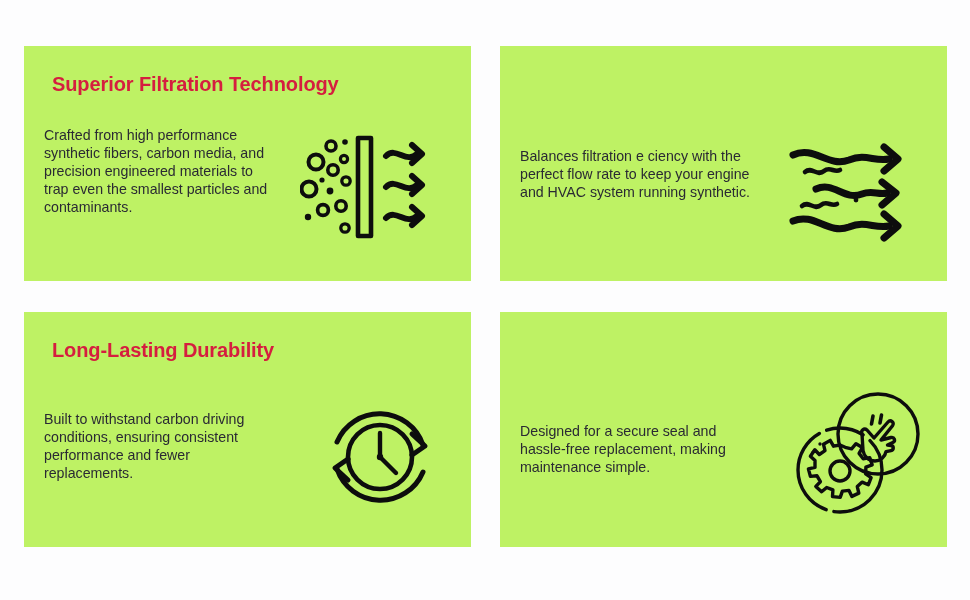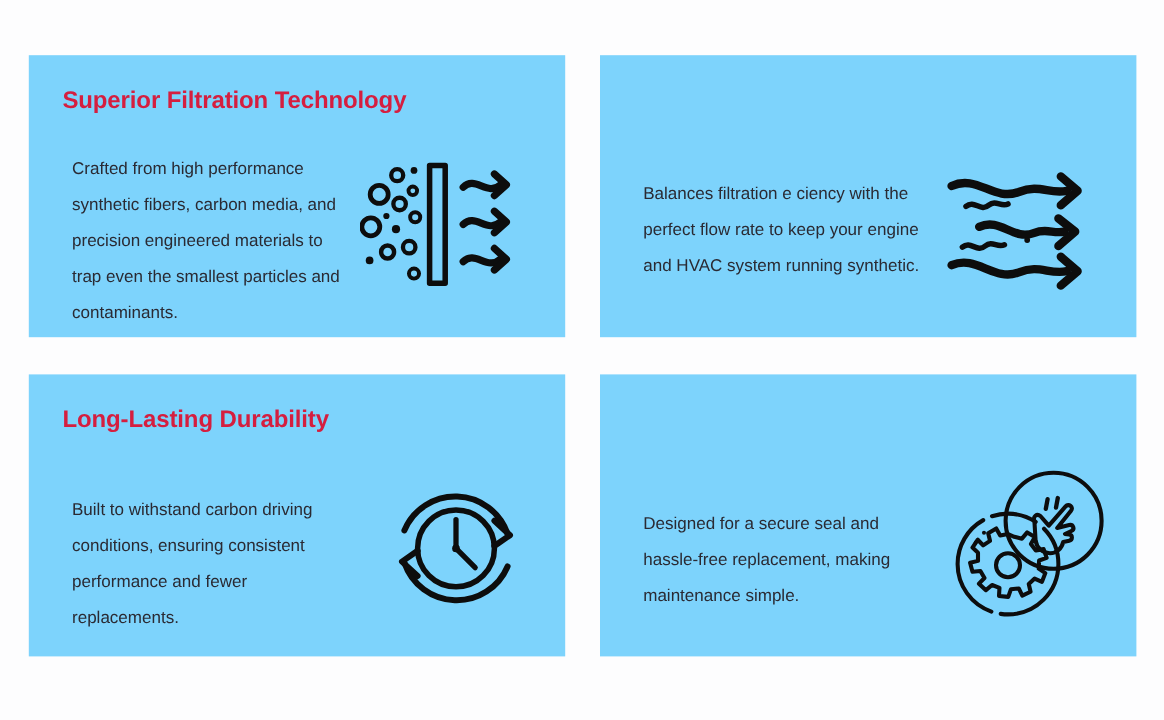--- a/index.html
+++ b/index.html
@@ -22,41 +22,41 @@
     width: 923px;
     height: 501px;
     display: grid;
     grid-template-columns: 447px 447px;
     grid-template-rows: 235px 235px;
     column-gap: 29px;
     row-gap: 31px;
   }
 
   .card {
-    background: #7dd3fc;
+    background: #bef264;
     position: relative;
     overflow: hidden;
   }
 
   .card-heading {
     position: absolute;
     left: 28px;
     top: 27px;
     font-size: 20px;
     font-weight: bold;
     color: #d51e3f;
     letter-spacing: -0.1px;
     white-space: nowrap;
   }
 
   .card-body {
     position: absolute;
-    left: 36px;
+    left: 20px;
     font-size: 14.2px;
-    line-height: 30px;
+    line-height: 18px;
     color: #2a2a33;
     width: 232px;
   }
 
   
   .card.r1 .card-body { top: 80px; }
   .card.r2 .card-body { top: 98px; }
   .card.c2.r1 .card-body { top: 101px; }
   .card.c2.r2 .card-body { top: 110px; }
 

